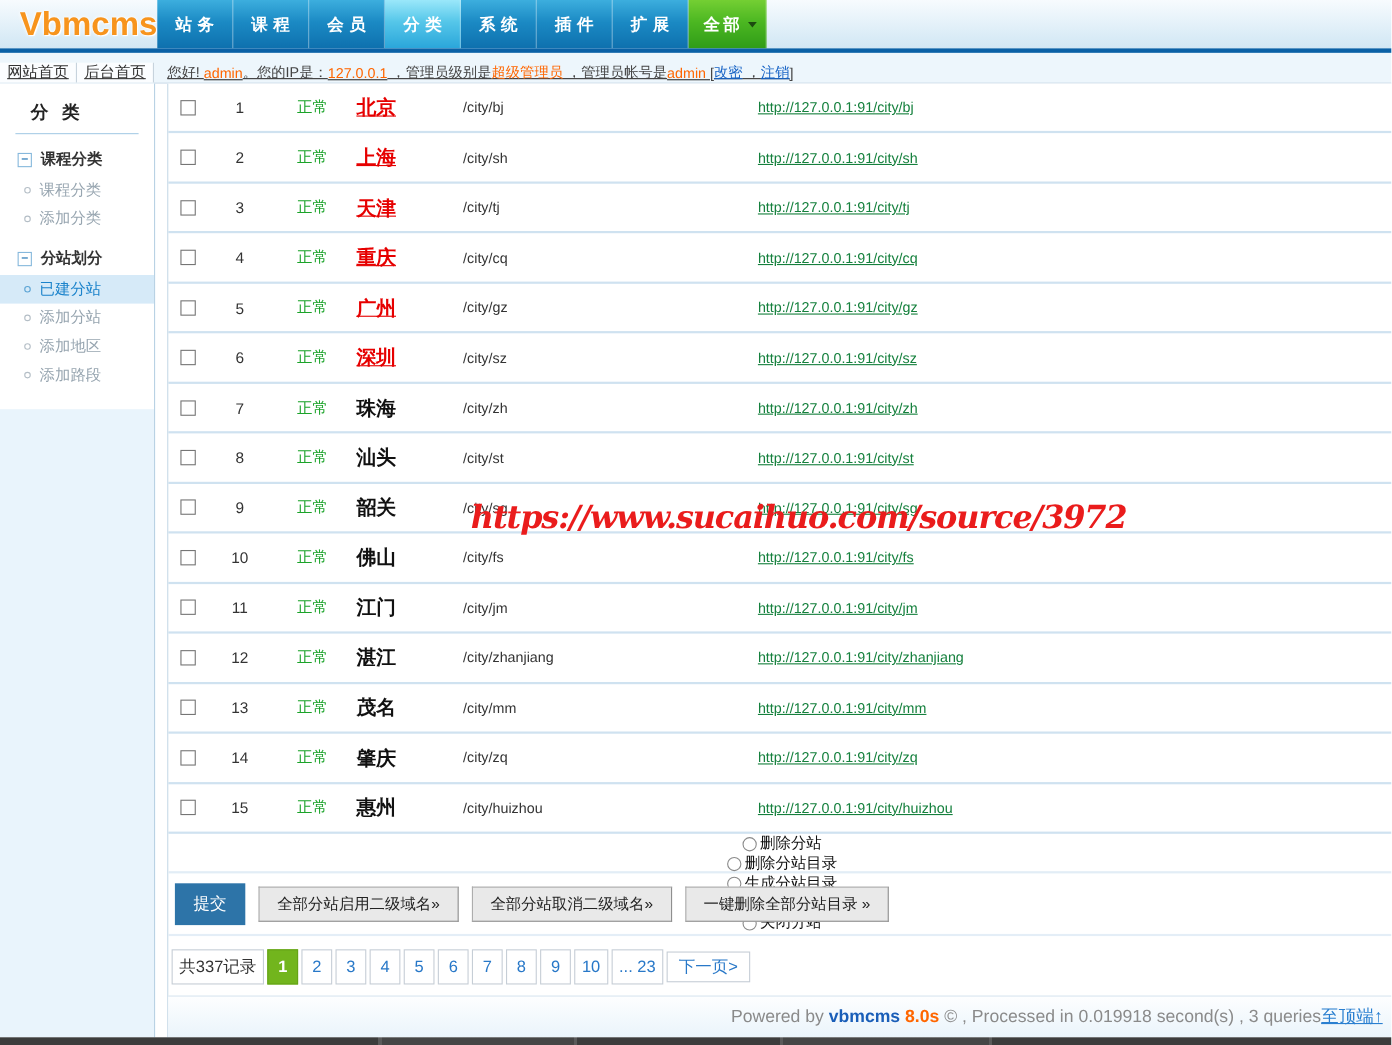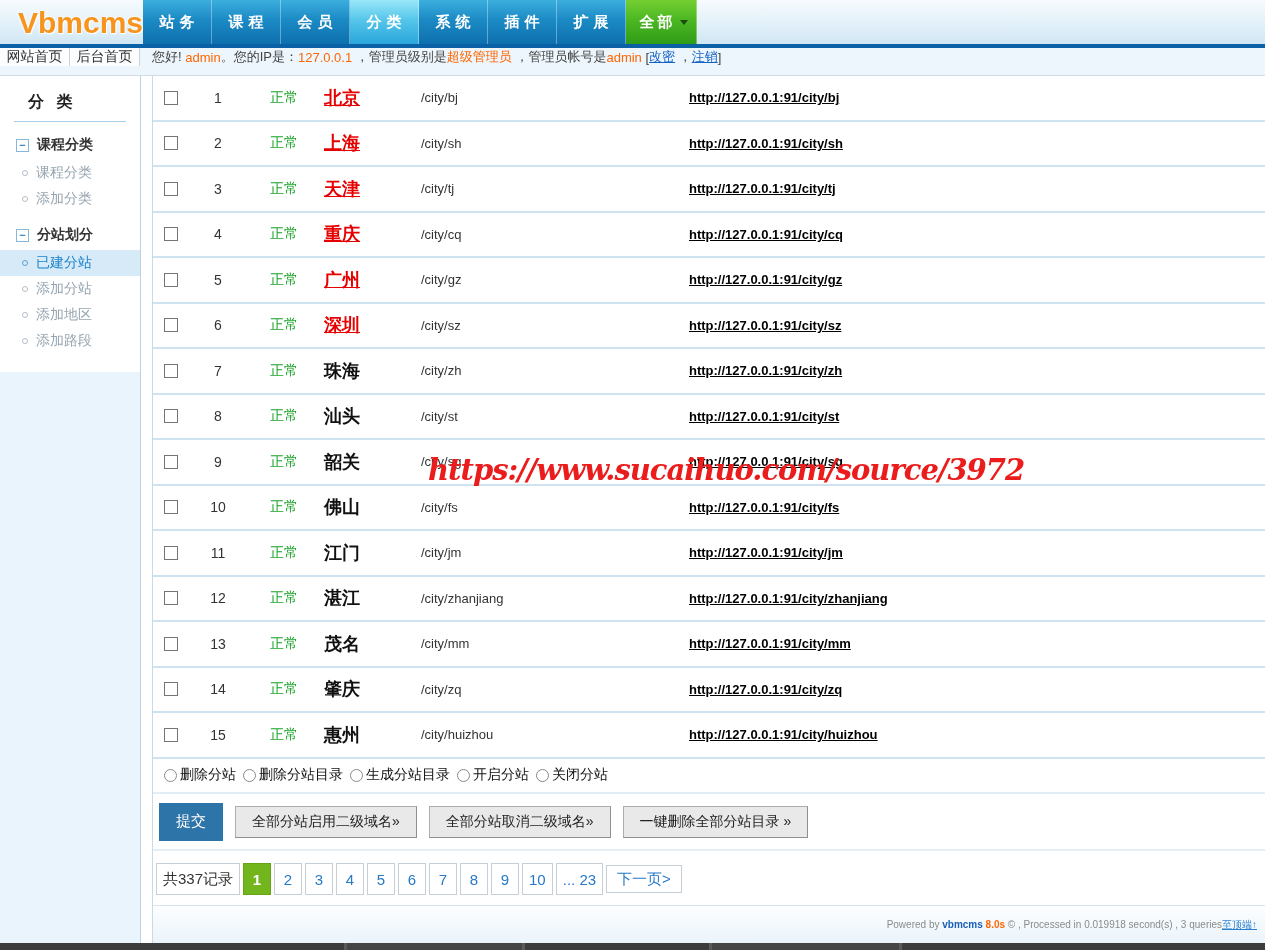--- a/index.html
+++ b/index.html
@@ -18,21 +18,21 @@
              color:#fff; font-size:15px; font-weight:bold; letter-spacing:5px; padding-left:5px;
              background:linear-gradient(#3caede,#1b8ac4 45%,#0e70ae); border-right:1px solid rgba(255,255,255,.35);
              cursor:pointer; }
   .nav-tab.active { background:linear-gradient(#9ae7fa,#55c6e9 45%,#2aa6da); }
   .nav-tab.all { background:linear-gradient(#74cf33,#4cb722 45%,#2f9c17); width:71px; letter-spacing:3px; }
   .caret { display:inline-block; width:0; height:0; border-left:4px solid transparent;
            border-right:4px solid transparent; border-top:5px solid #1c4a10; margin-left:4px; }
   .header-strip { position:absolute; left:0; top:44px; width:1265px; height:4px; background:#0a61a6; }
 
   
-  .topbar { height:28px; background:#edf6fc; border-bottom:1px solid #cfdde9; display:flex; align-items:flex-start; }
+  .topbar { height:28px; background:#edf6fc; border-bottom:1px solid #cfdde9; display:flex; align-items:flex-end;text-decoration:underline; }
   .topbar-tab { width:70px; display:flex; align-items:center; justify-content:center; background:#fbfdff;
                 border-right:1px solid #c7d3dd; font-size:14px; color:#333; cursor:pointer; }
   .welcome { display:flex; align-items:center; padding-left:12px; font-size:13px; color:#444; white-space:pre; }
   .welcome .accent { color:#f60; }
   .welcome .wlink { color:#1763c5; text-decoration:underline; cursor:pointer; }
 
   
   .content { display:flex; height:867px; }
   .sidebar { width:141px; background:#e9f4fc; border-right:1px solid #b9d2e4; flex:none; }
   .menu-panel { background:#fff; padding:14px 0 18px 0; }
@@ -50,44 +50,44 @@
 
   
   .trow { height:46px; display:flex; align-items:center; padding-left:11px; border-bottom:2px solid #cfe2f0; }
   .cb { width:14px; height:14px; border:1px solid #757575; background:#fff; flex:none; cursor:pointer; }
   .c-num { width:80px; text-align:center; font-size:14px; color:#333; }
   .c-status { width:54px; margin-left:12px; font-size:14px; color:#1ba329; }
   .c-city { width:97px; font-size:18px; font-weight:bold; }
   a.c-city { color:#e60000; text-decoration:underline; cursor:pointer; }
   span.c-city { color:#111; }
   .c-path { width:268px; font-size:13px; color:#333; }
-  .c-url { font-size:13px; color:#000000; text-decoration:underline; cursor:pointer;font-weight:bold; }
-
-  
-  .radio-row { height:36px; display:flex; align-items:center; padding-left:11px; border-bottom:2px solid #e2edf6; }
+  .c-url { font-size:13px; color:#15803d; text-decoration:underline; cursor:pointer; }
+
+  
+  .radio-row { height:36px; display:flex; align-items:center; padding-left:11px; border-bottom:2px solid #e2edf6;flex-direction:column; }
   .radio-opt { display:flex; align-items:center; margin-right:7px; cursor:pointer; }
   .radio-circle { width:13px; height:13px; border:1px solid #8a8a8a; border-radius:50%; background:#fff; margin-right:3px; flex:none; }
   .radio-label { font-size:14px; color:#111; }
   .btn-row { height:58px; display:flex; align-items:center; padding-left:6px; border-bottom:2px solid #e4eef7; }
   .submit-btn { width:64px; height:38px; background:#2d74a8; color:#fff; font-size:15px; border:none; cursor:pointer; }
   .gray-btn { height:32px; background:#e9e9e9; border:1px solid #adadad; border-right-color:#8f8f8f; border-bottom-color:#8f8f8f;
               color:#222; font-size:14px; padding:0 16px; margin-left:12px; cursor:pointer; }
   .gray-btn:first-of-type { margin-left:108px; }
 
   
   .pagination { display:flex; align-items:center; margin:12px 0 0 3px; }
   .pg-box { min-width:28px; height:28px; display:flex; align-items:center; justify-content:center;
             border:1px solid #c6ced6; margin-right:3px; font-size:15px; color:#2878c8; padding:15px 6px; cursor:pointer; background:#fff; }
   .pg-box.total { color:#333; cursor:default; }
   .pg-box.active { background:#72b51d; border-color:#65a317; color:#fff; font-weight:bold; cursor:default; }
   .pg-box.next { padding:0 10px; }
 
   
   .footer { margin-top:10px; border-top:1px solid #d7e5f0; background:linear-gradient(#fdfeff,#eaf4fb);
-            height:38px; display:flex; align-items:center; justify-content:flex-end; padding-right:8px; font-size:10px; color:#8a8a8a; }
+            height:38px; display:flex; align-items:center; justify-content:flex-end; padding-right:8px; font-size:16px; color:#8a8a8a; }
   .footer .brand { color:#1a5eb8; font-weight:bold; }
   .footer .ver { color:#f60; font-weight:bold; }
   .footer .top-link { color:#2a7fd0; text-decoration:underline; margin-left:0; cursor:pointer; }
   .footer span { white-space:pre; }
 
   .bottom-bar { position:absolute; left:0; bottom:0; width:1265px; height:7px;
     background:linear-gradient(90deg,#3c3c3c 0 344px,#5a5a5a 344px 347px,#454545 347px 522px,#5a5a5a 522px 525px,#3c3c3c 525px 709px,#5a5a5a 709px 712px,#454545 712px 899px,#5a5a5a 899px 902px,#3c3c3c 902px 100%); }
 
   
   .watermark { position:absolute; left:428px; top:453px; font-family:"DejaVu Serif","Liberation Serif",serif;

